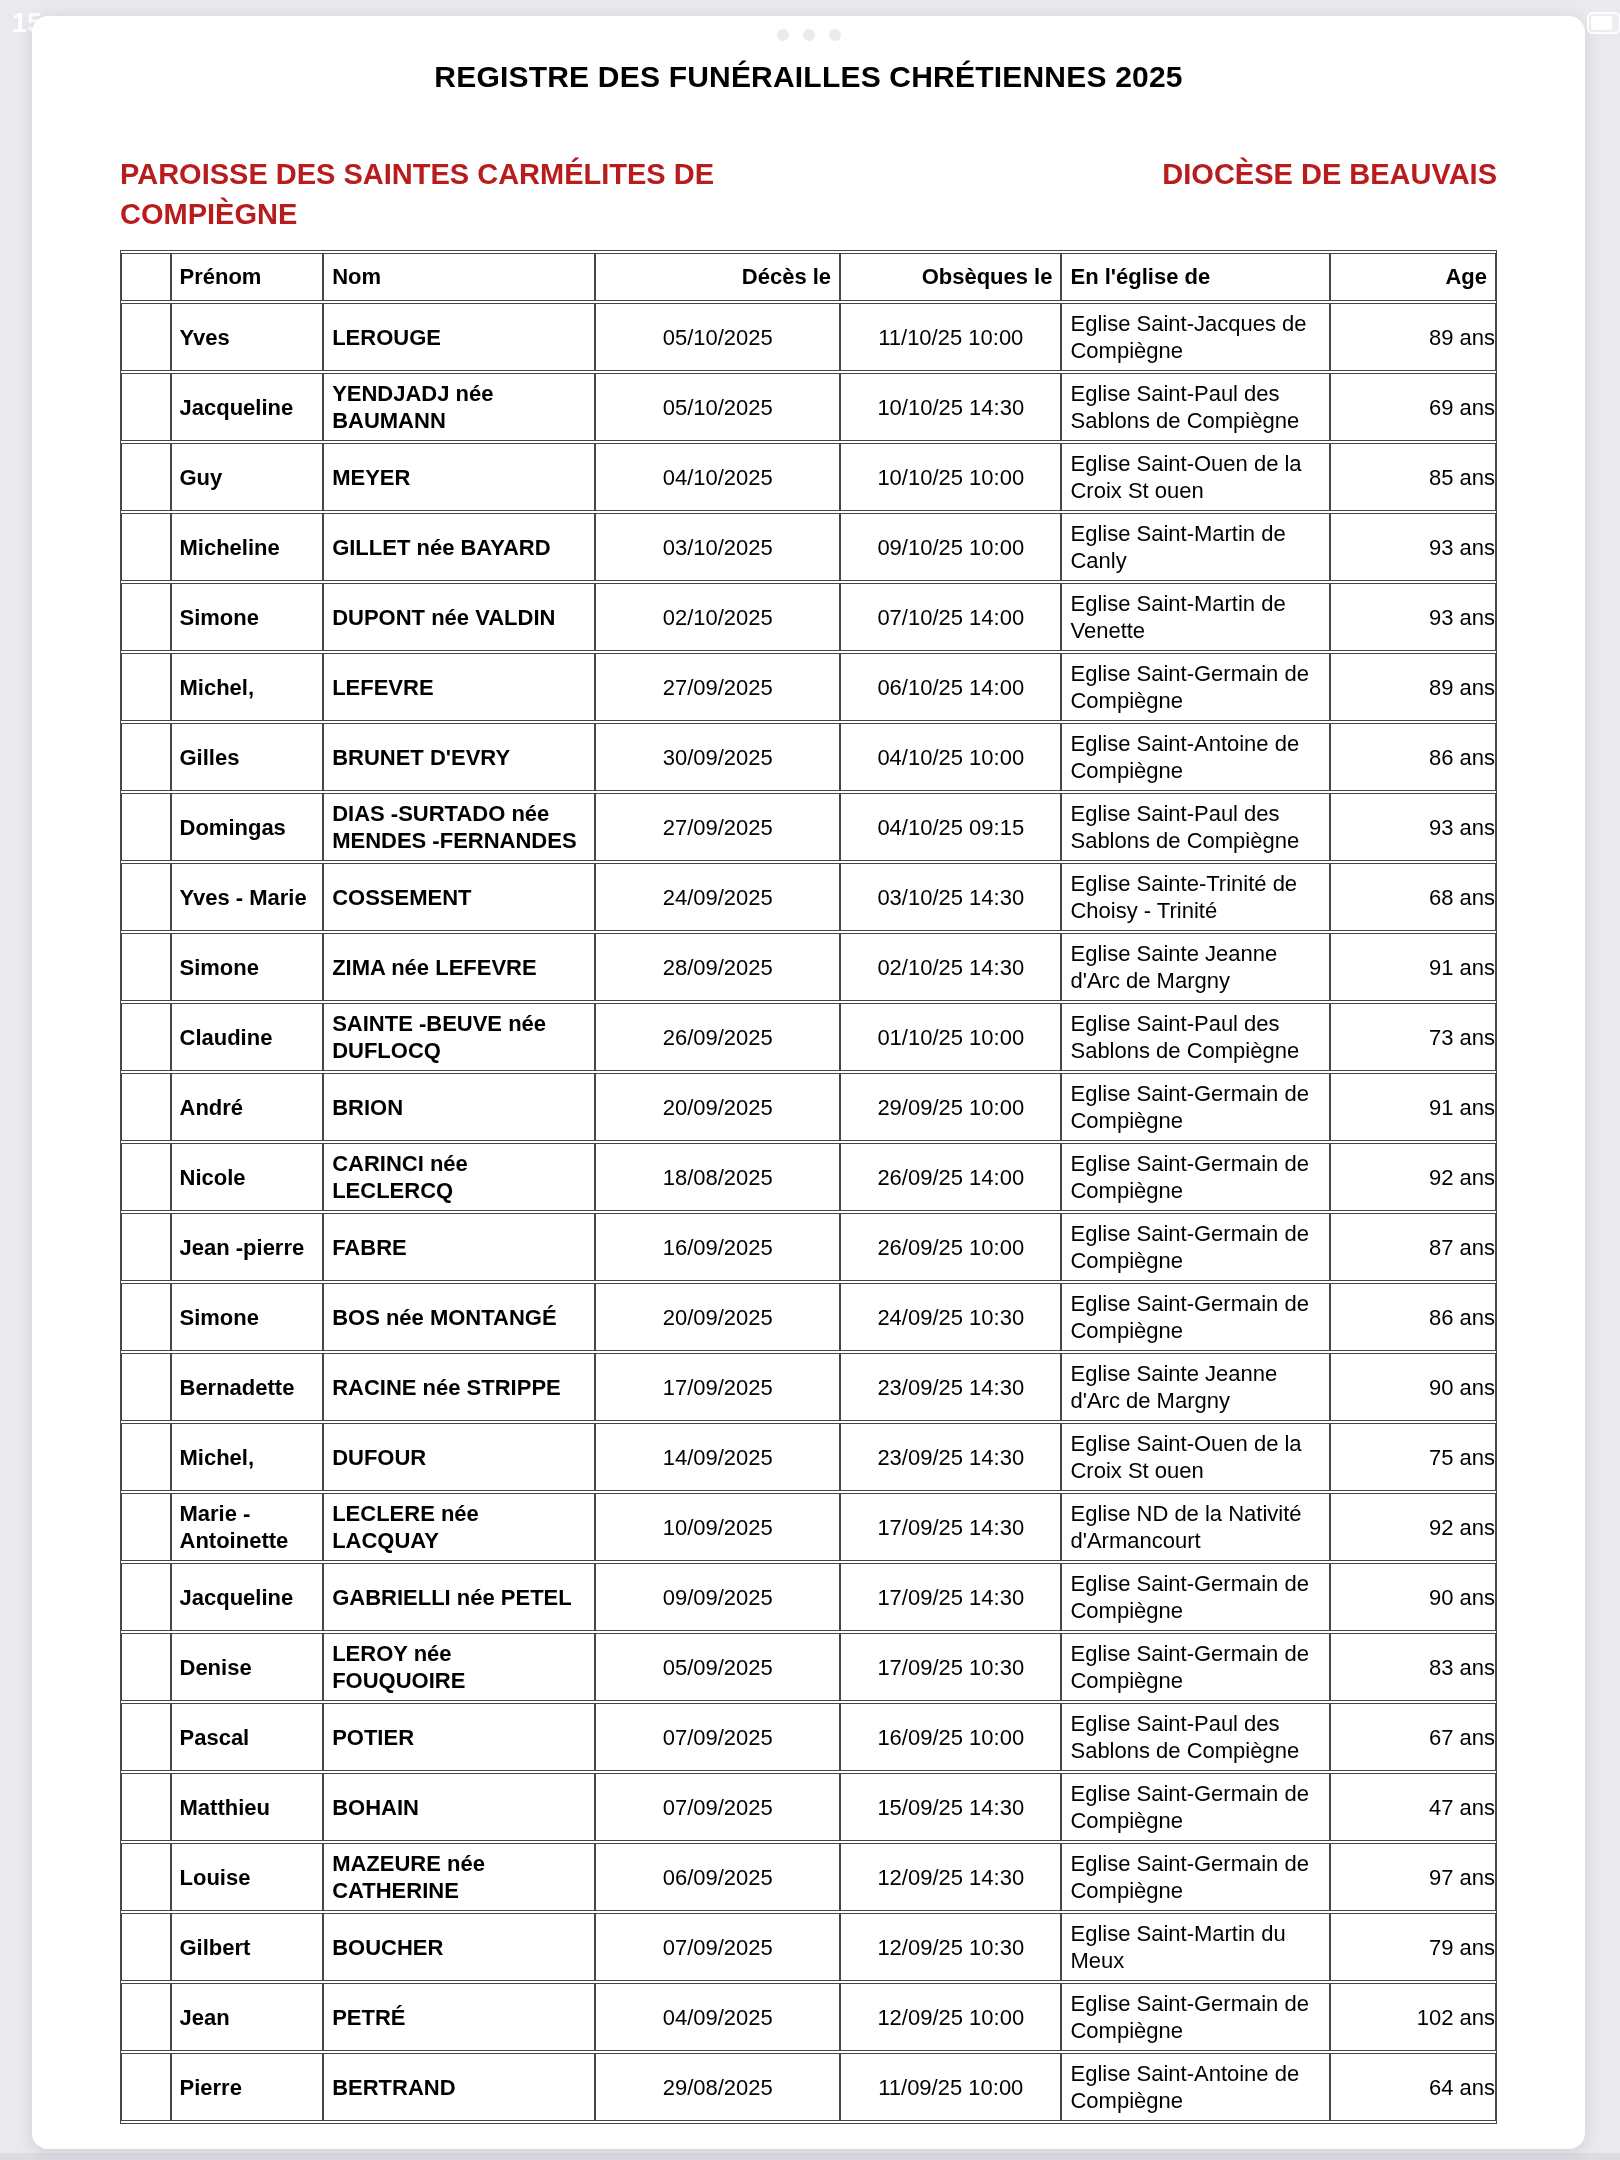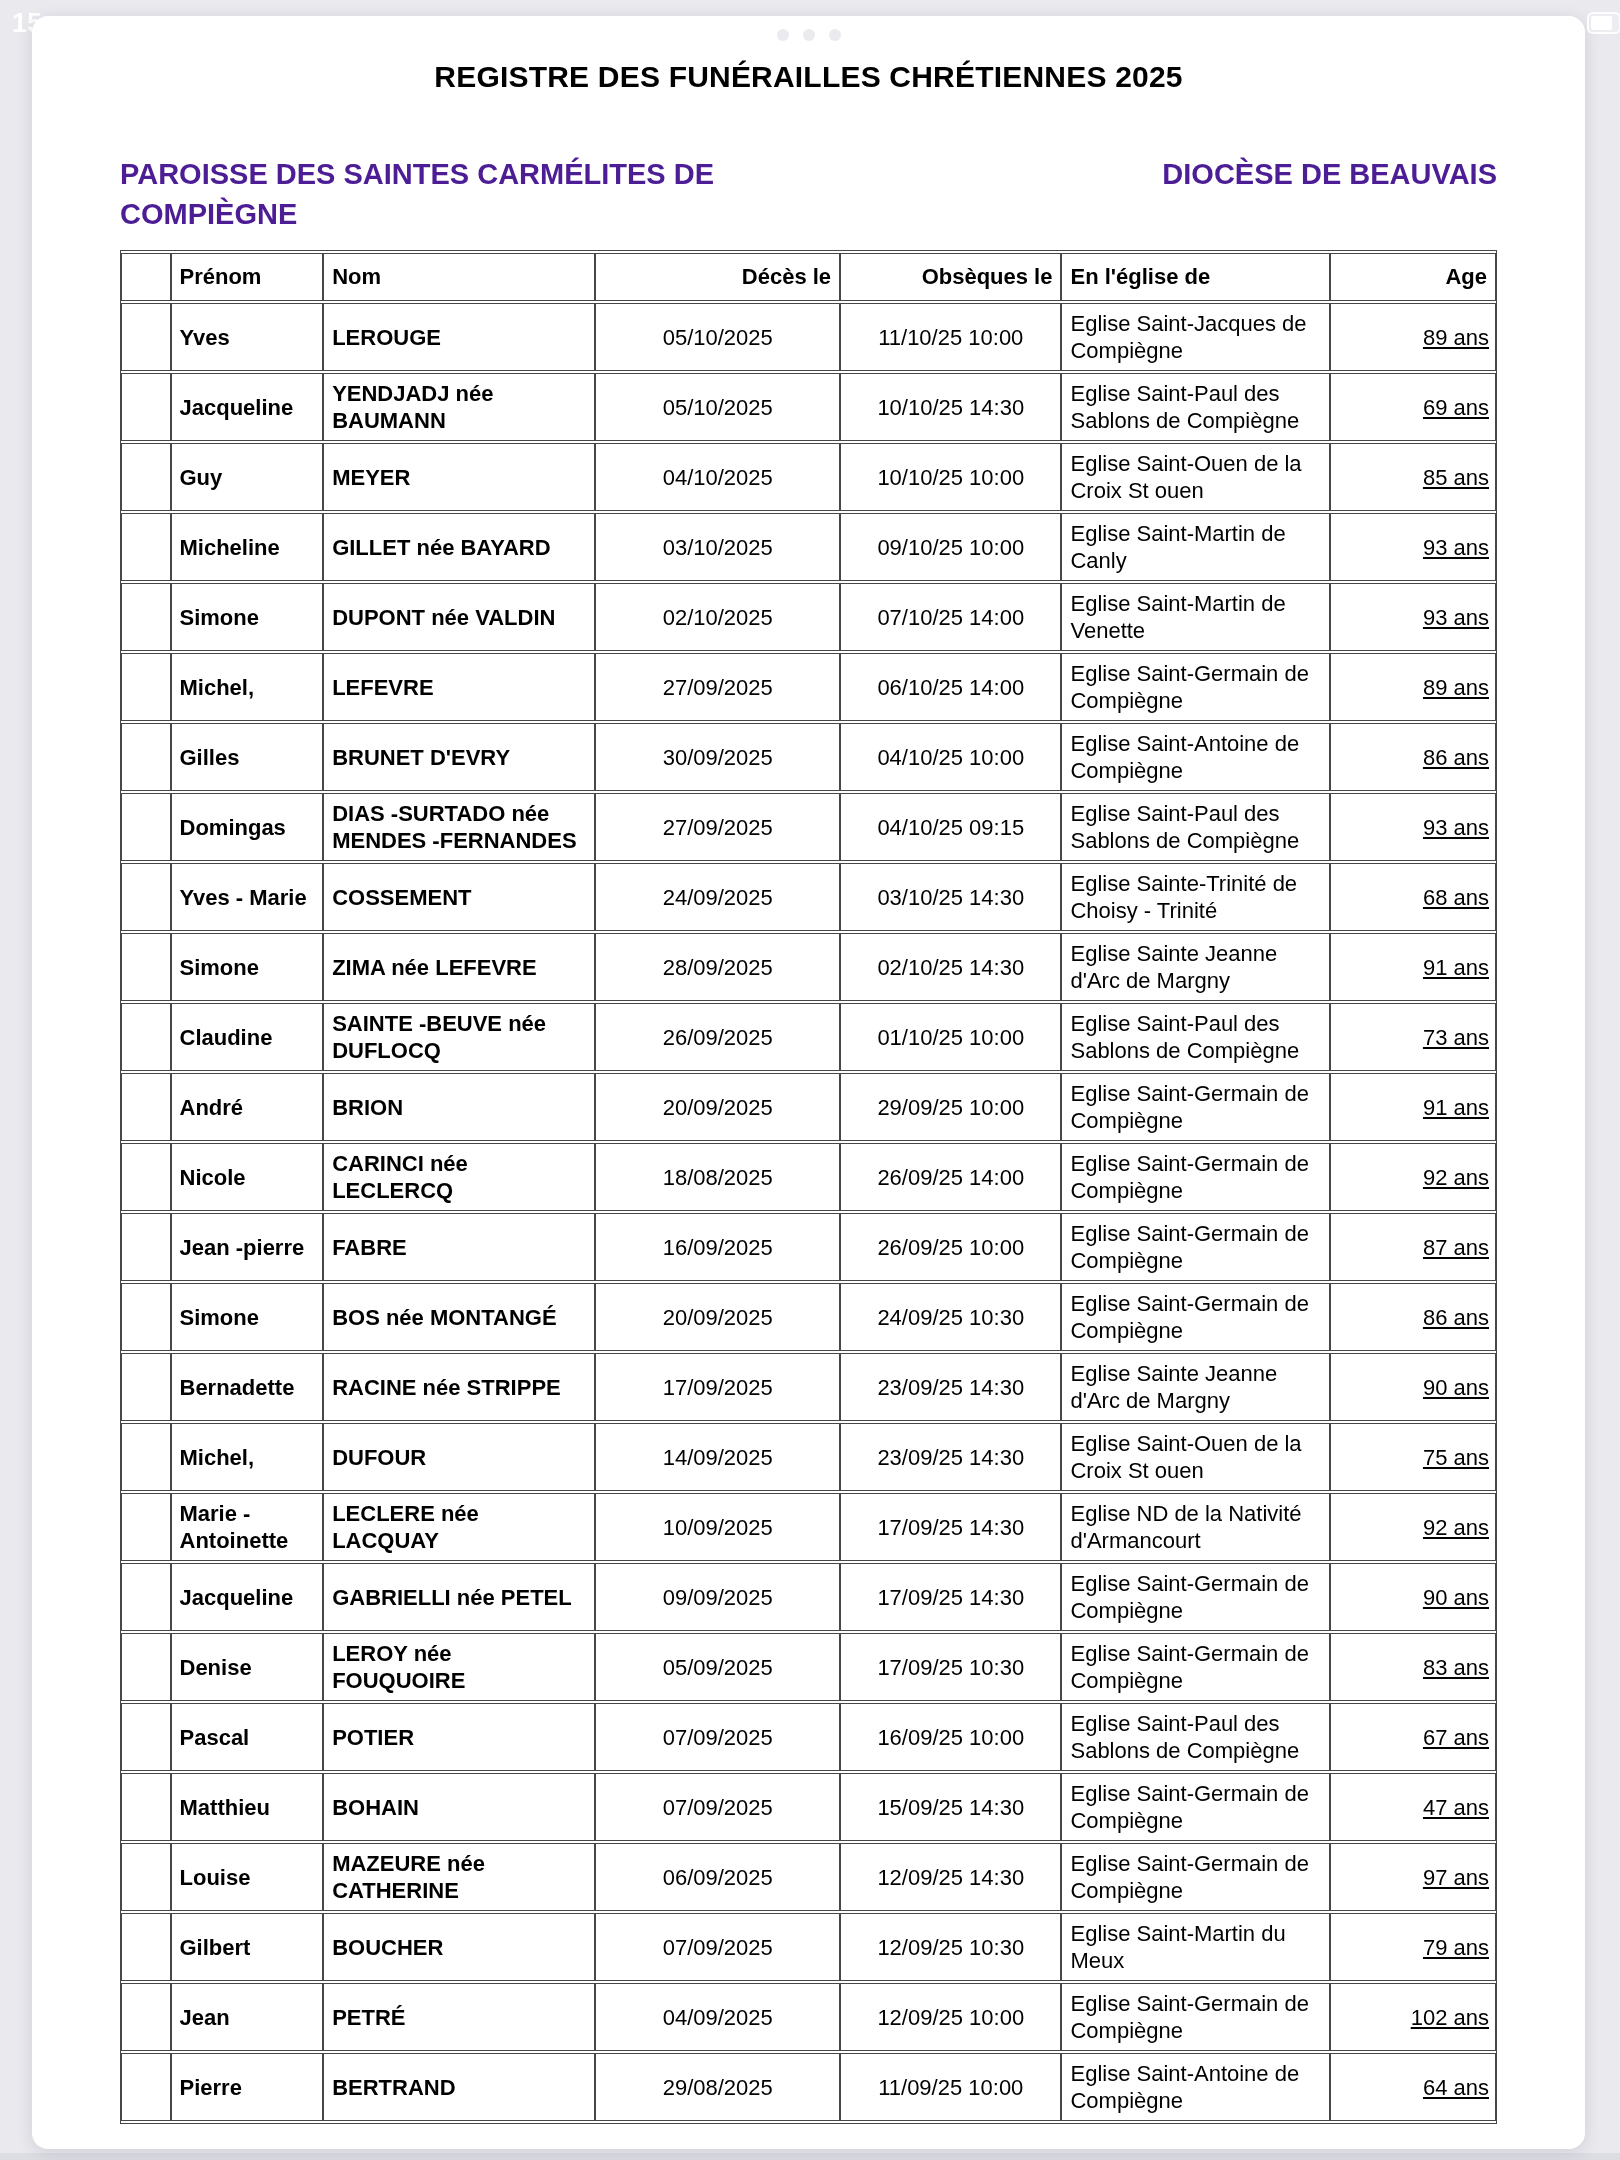--- a/index.html
+++ b/index.html
@@ -47,21 +47,21 @@
 
   .doc-title {
     margin-top: 44px;
     text-align: center;
     font-size: 30px; font-weight: 700; color: #000;
     letter-spacing: 0.2px;
   }
   .subhead {
     display: flex; justify-content: space-between; align-items: flex-start;
     margin-top: 60px;
-    font-size: 29px; font-weight: 700; color: #4c1d95; line-height: 1.38;
+    font-size: 29px; font-weight: 700; color: #b91c1c; line-height: 1.38;
   }
   .parish { width: 700px; }
   .diocese { white-space: nowrap; text-align: right; margin-left: 28px; }
 
   
   table.register {
     width: 100%;
     margin-top: 16px;
     border-collapse: separate;
     border-spacing: 0 2px;
@@ -75,21 +75,21 @@
     vertical-align: middle;
     overflow: hidden;
     color: #000;
     background: #fff;
   }
   .register th { height: 42px; font-weight: 700; text-align: left; }
   .register td { height: 62px; line-height: 27px; }
   .register .h-center { text-align: right; }
   .register td.c-bold { font-weight: 700; }
   .register td.c-center { text-align: center; }
-  .register td.c-age { text-align: right; padding-right: 6px; text-decoration: underline; }
+  .register td.c-age { text-align: right; padding-right: 0; }
 
   
   .bottom-edge {
     position: absolute; left: 0; bottom: 0; width: 100%; height: 7px;
     background: #dcdce3; z-index: 1;
   }
 </style>
 </head>
 <body>
 

